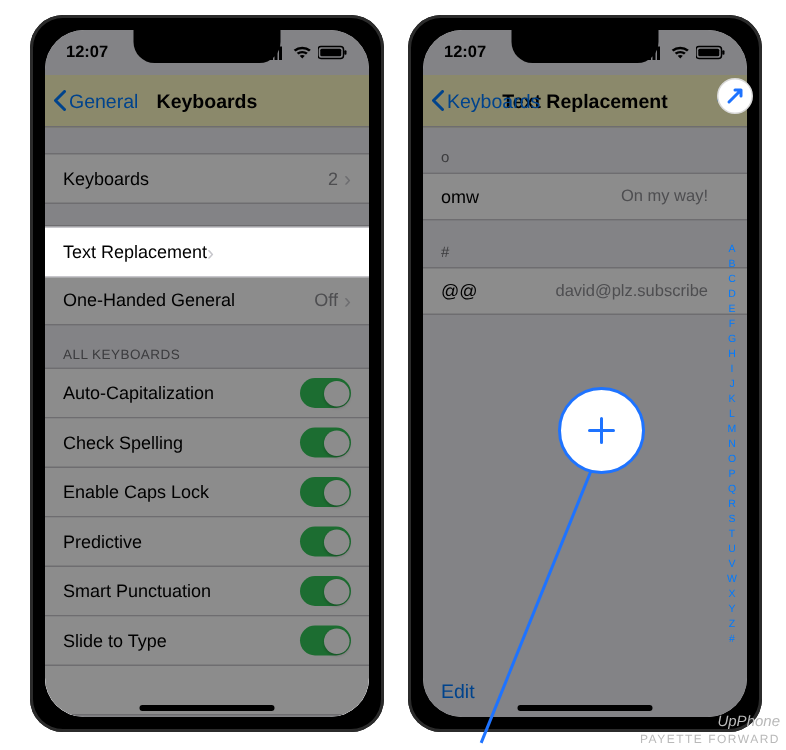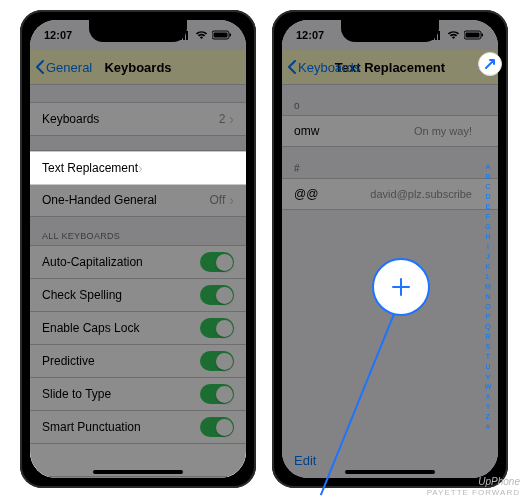--- a/index.html
+++ b/index.html
@@ -126,27 +126,27 @@
                 <span class="knob"></span>
               </span>
             </div>
             <div class="cell">
               <span>Predictive</span>
               <span class="toggle on">
                 <span class="knob"></span>
               </span>
             </div>
             <div class="cell">
+              <span>Smart Punctuation</span>
+              <span class="toggle on">
+                <span class="knob"></span>
+              </span>
+            </div>
+            <div class="cell">
               <span>Slide to Type</span>
-              <span class="toggle on">
-                <span class="knob"></span>
-              </span>
-            </div>
-            <div class="cell">
-              <span>Smart Punctuation</span>
               <span class="toggle on">
                 <span class="knob"></span>
               </span>
             </div>
             <div class="cell"></div>
           </div>
       </div>
       <div class="homebar"></div>
     </div>
 

